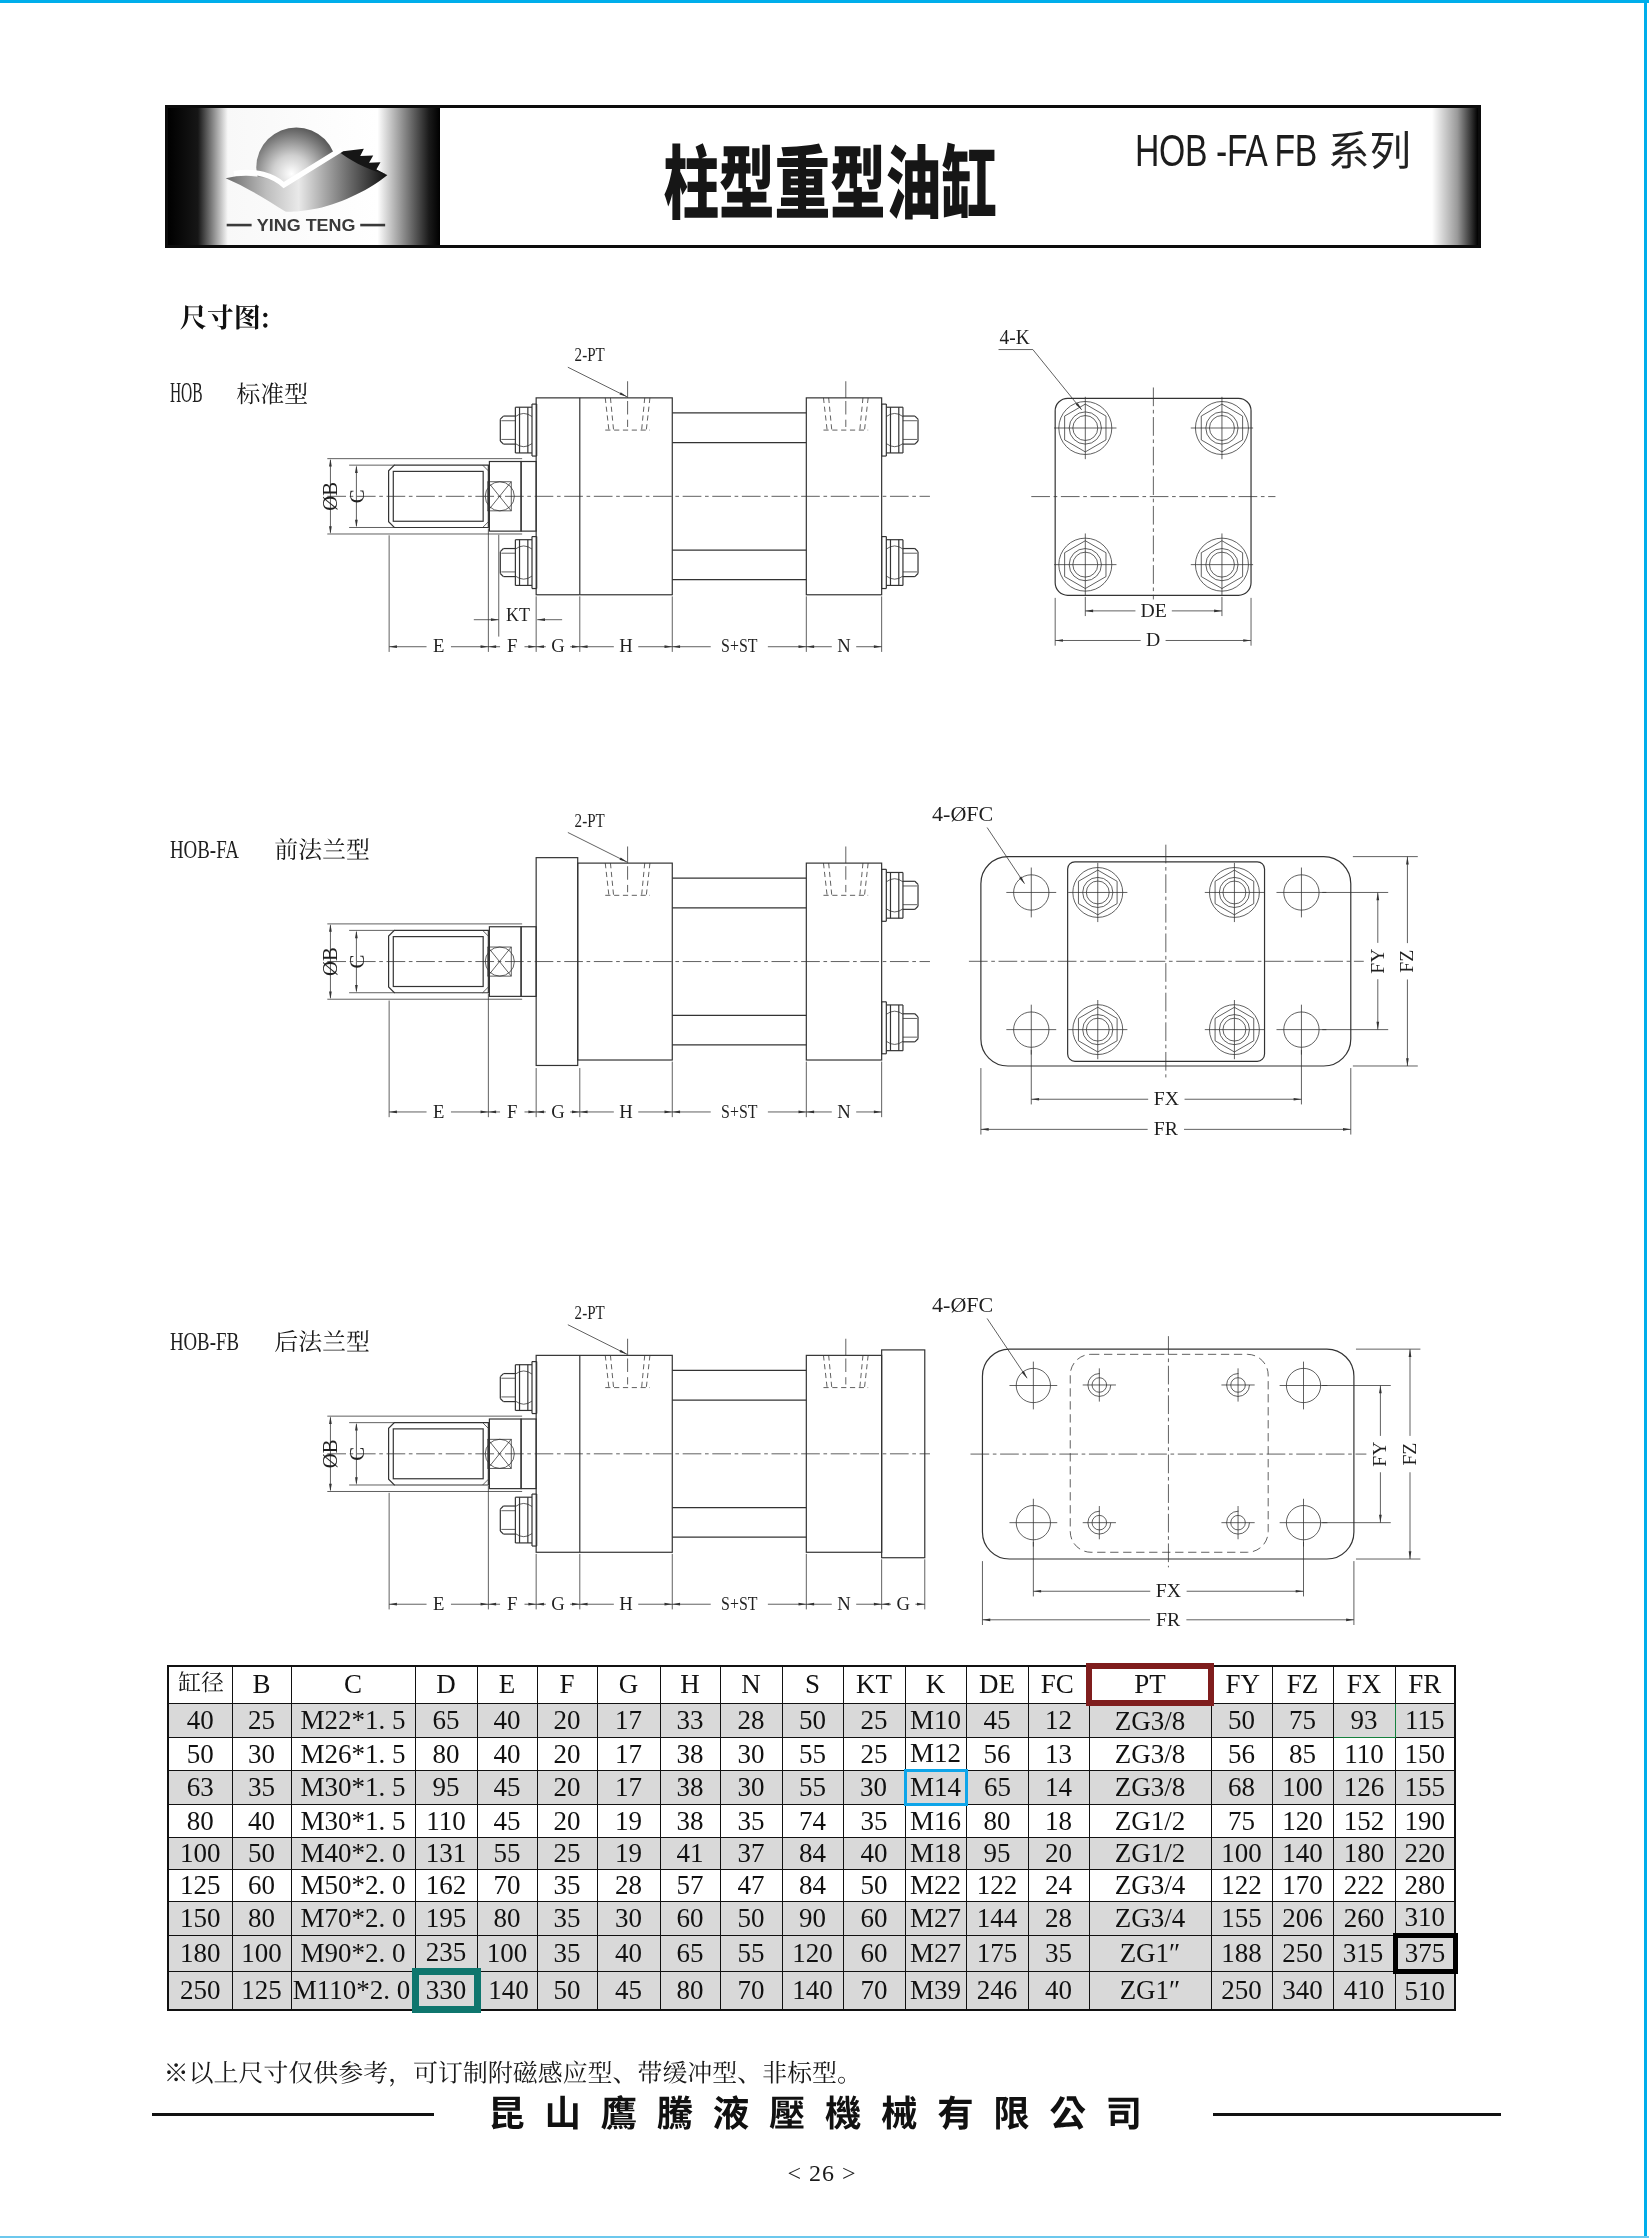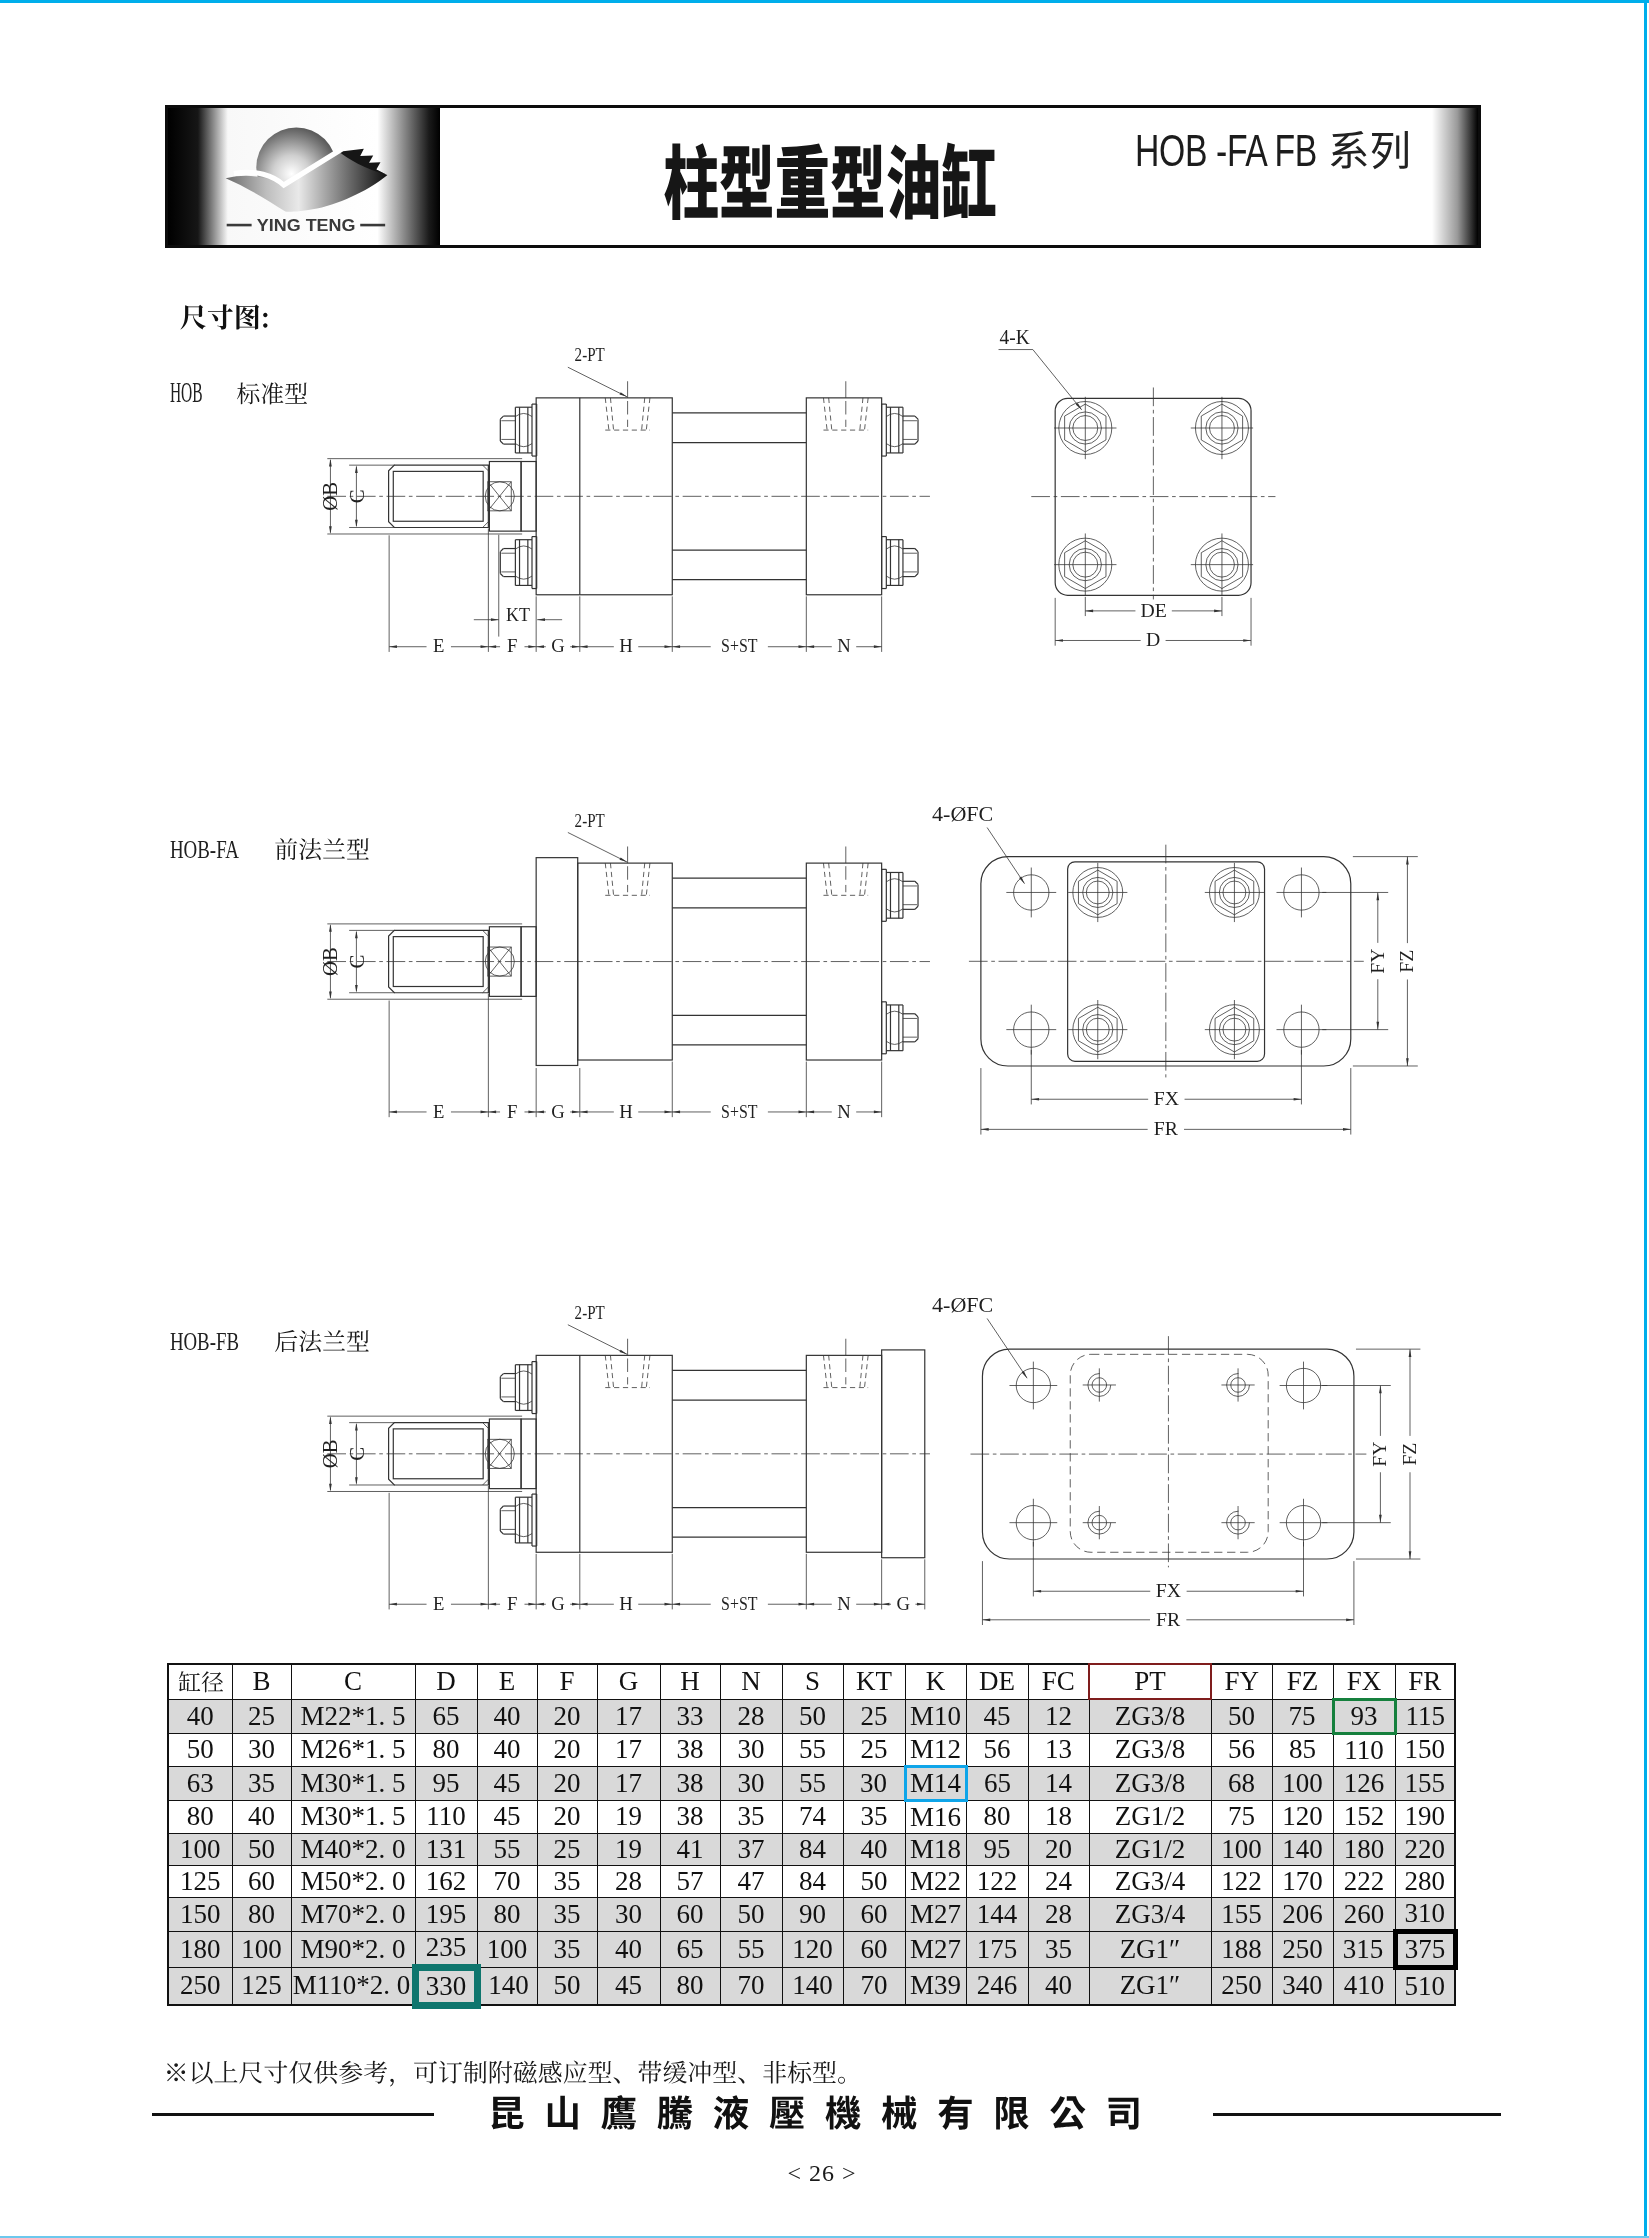--- a/index.html
+++ b/index.html
@@ -68,21 +68,21 @@
         <td style="border:1px solid #111">E</td>
         <td style="border:1px solid #111">F</td>
         <td style="border:1px solid #111">G</td>
         <td style="border:1px solid #111">H</td>
         <td style="border:1px solid #111">N</td>
         <td style="border:1px solid #111">S</td>
         <td style="border:1px solid #111">KT</td>
         <td style="border:1px solid #111">K</td>
         <td style="border:1px solid #111">DE</td>
         <td style="border:1px solid #111">FC</td>
-        <td style="border:2px solid #7f1d1d">PT</td>
+        <td style="border:6px solid #7f1d1d">PT</td>
         <td style="border:1px solid #111">FY</td>
         <td style="border:1px solid #111">FZ</td>
         <td style="border:1px solid #111">FX</td>
         <td style="border:1px solid #111">FR</td>
       </tr>
       <tr style="height:32px;background:#d9d9d9;">
         <td style="border:1px solid #111">40</td>
         <td style="border:1px solid #111">25</td>
         <td style="border:1px solid #111">M22*1. 5</td>
         <td style="border:1px solid #111">65</td>
@@ -92,21 +92,21 @@
         <td style="border:1px solid #111">33</td>
         <td style="border:1px solid #111">28</td>
         <td style="border:1px solid #111">50</td>
         <td style="border:1px solid #111">25</td>
         <td style="border:1px solid #111">M10</td>
         <td style="border:1px solid #111">45</td>
         <td style="border:1px solid #111">12</td>
         <td style="border:1px solid #111">ZG3/8</td>
         <td style="border:1px solid #111">50</td>
         <td style="border:1px solid #111">75</td>
-        <td style="border:3px solid #15803d">93</td>
+        <td style="border:1px solid #15803d">93</td>
         <td style="border:1px solid #111">115</td>
       </tr>
       <tr style="height:32px;">
         <td style="border:1px solid #111">50</td>
         <td style="border:1px solid #111">30</td>
         <td style="border:1px solid #111">M26*1. 5</td>
         <td style="border:1px solid #111">80</td>
         <td style="border:1px solid #111">40</td>
         <td style="border:1px solid #111">20</td>
         <td style="border:1px solid #111">17</td>

